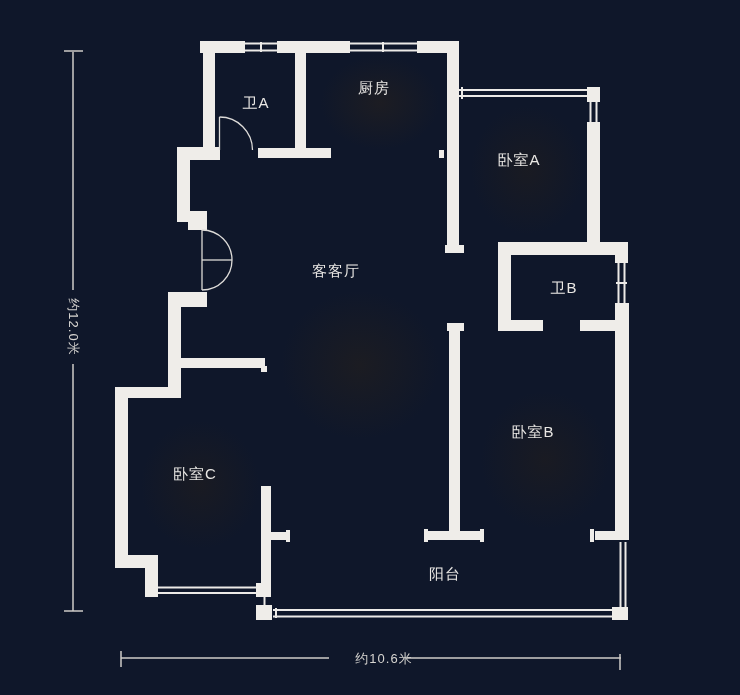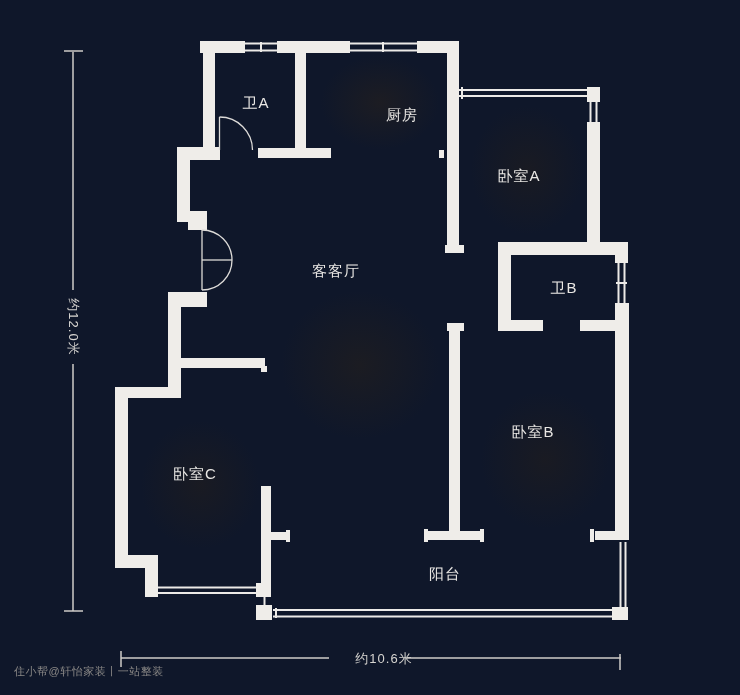--- a/index.html
+++ b/index.html
@@ -145,26 +145,25 @@
       <line x1="64" y1="611" x2="83" y2="611"></line>
 
       <line x1="121" y1="658" x2="329" y2="658"></line>
       <line x1="407" y1="658" x2="621" y2="658"></line>
       <line x1="121" y1="651" x2="121" y2="667"></line>
       <line x1="620" y1="654" x2="620" y2="670"></line>
     </g>
   </svg>
 
   <span class="room-label" style="left:256px;top:103px;">卫A</span>
-  <span class="room-label" style="left:374px;top:115px;margin-left:28px;">厨房</span>
-  <span class="room-label" style="left:519px;top:176px;">卧室A</span>
+  <span class="room-label" style="left:374px;top:88px;">厨房</span>
+  <span class="room-label" style="left:519px;top:160px;">卧室A</span>
   <span class="room-label" style="left:336px;top:271px;text-align:right;">客客厅</span>
   <span class="room-label" style="left:564px;top:288px;">卫B</span>
   <span class="room-label" style="left:533px;top:432px;text-align:center;">卧室B</span>
   <span class="room-label" style="left:195px;top:474px;">卧室C</span>
   <span class="room-label" style="left:445px;top:574px;">阳台</span>
 
   <span class="dim-label vertical" style="left:73px;top:327px;">约12.0米</span>
   <span class="dim-label horizontal" style="left:368px;top:659px;">约10.6米</span>
 
-  <span class="watermark">住小帮@轩怡家装丨一站整装</span>
 
 </div>
 
 </body></html>

